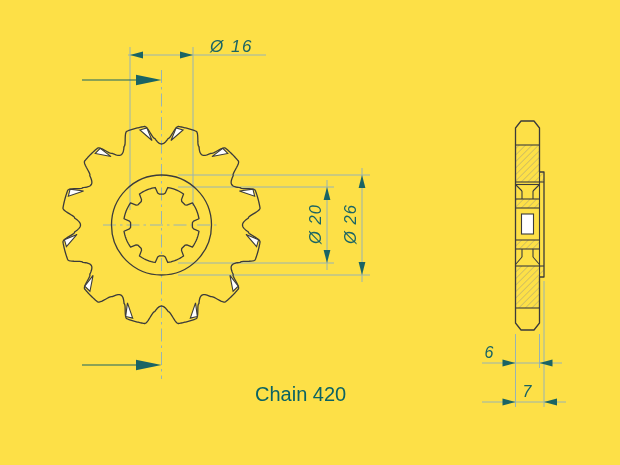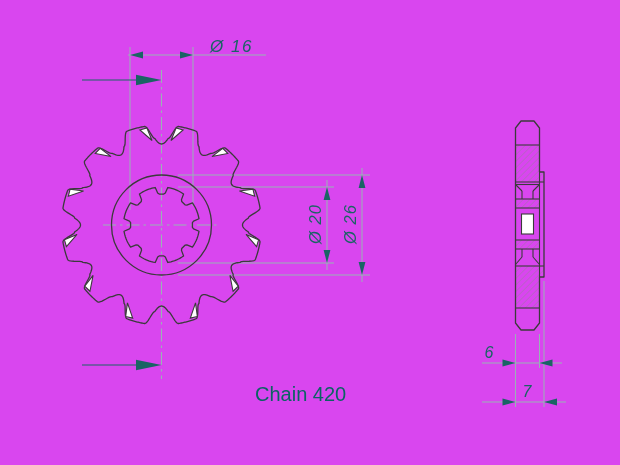--- a/index.html
+++ b/index.html
@@ -1,16 +1,16 @@
 <!DOCTYPE html>
 <html><head>
 <meta charset="utf-8">
 <style>
   html,body{margin:0;padding:0;background:#ffffff;}
-  #stage{position:relative;width:620px;height:465px;background:#d946ef;overflow:hidden;
+  #stage{position:relative;width:620px;height:465px;background:#fde047;overflow:hidden;
          font-family:"Liberation Sans", sans-serif;}
   svg{position:absolute;left:0;top:0;}
   text{user-select:none;}
   .dimtext{font-family:"Liberation Sans", sans-serif;font-style:italic;}
   .plaintext{font-family:"Liberation Sans", sans-serif;}
 </style>
 </head>
 <body>
 
 <div id="stage">

